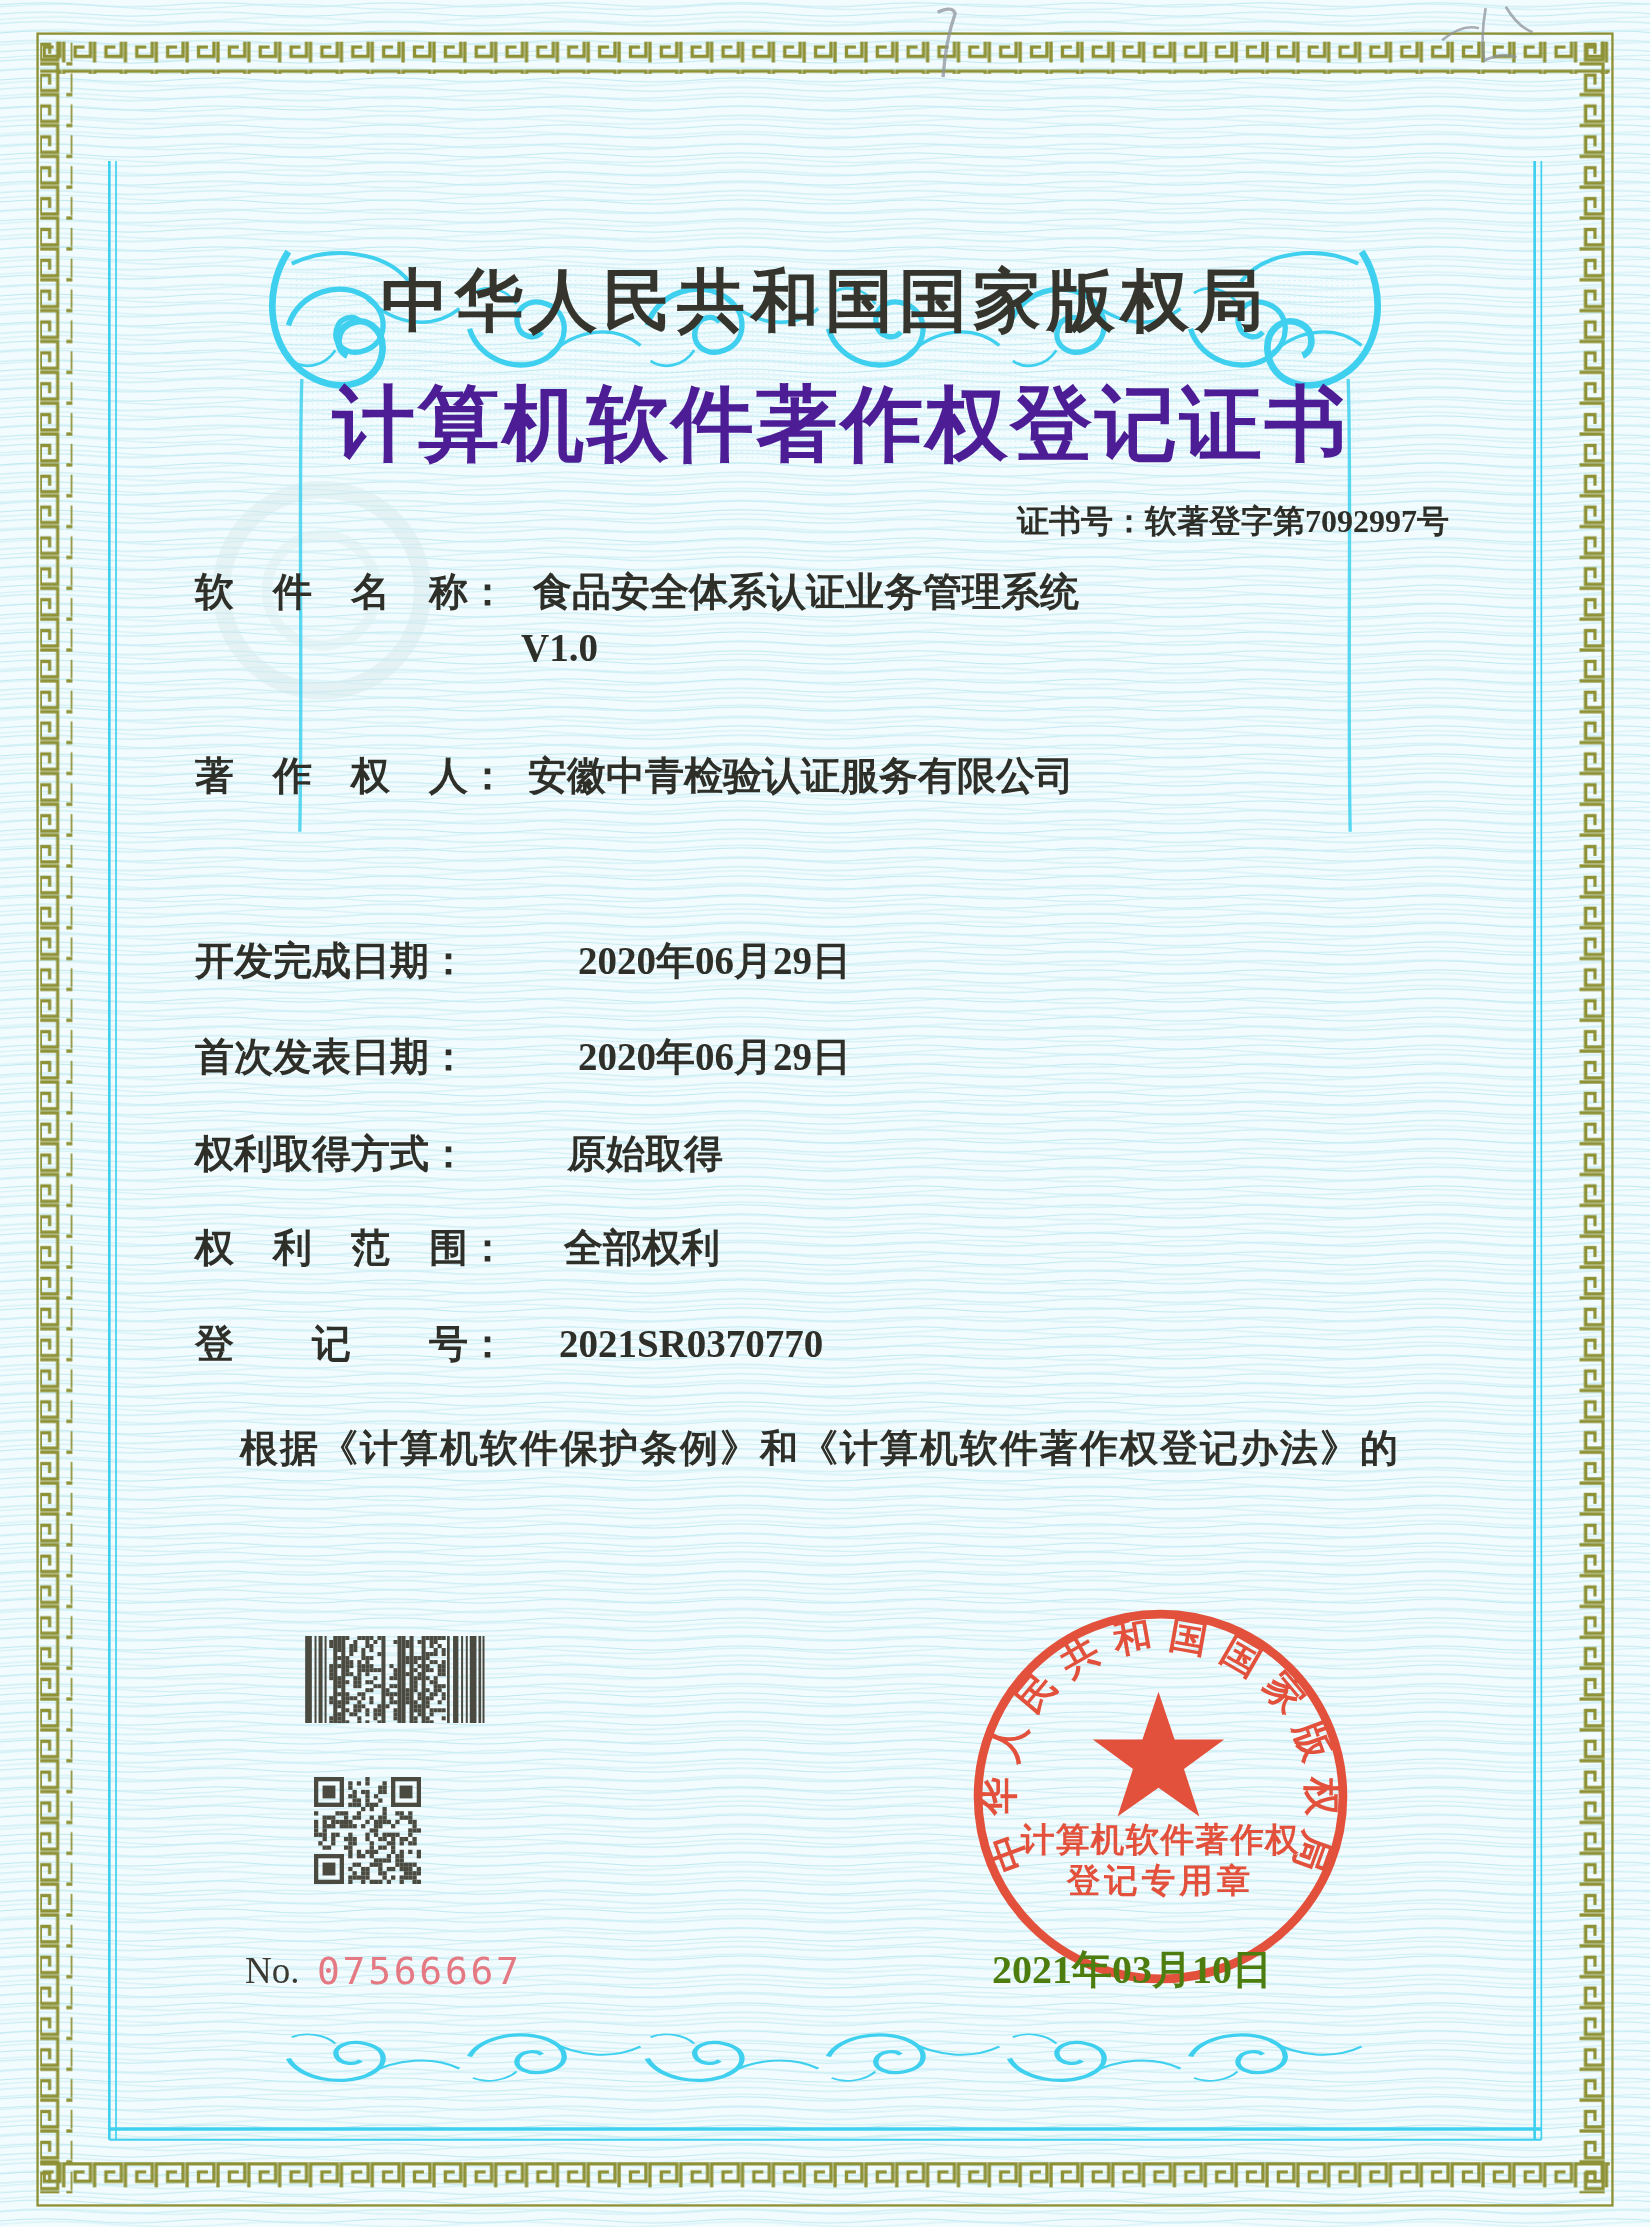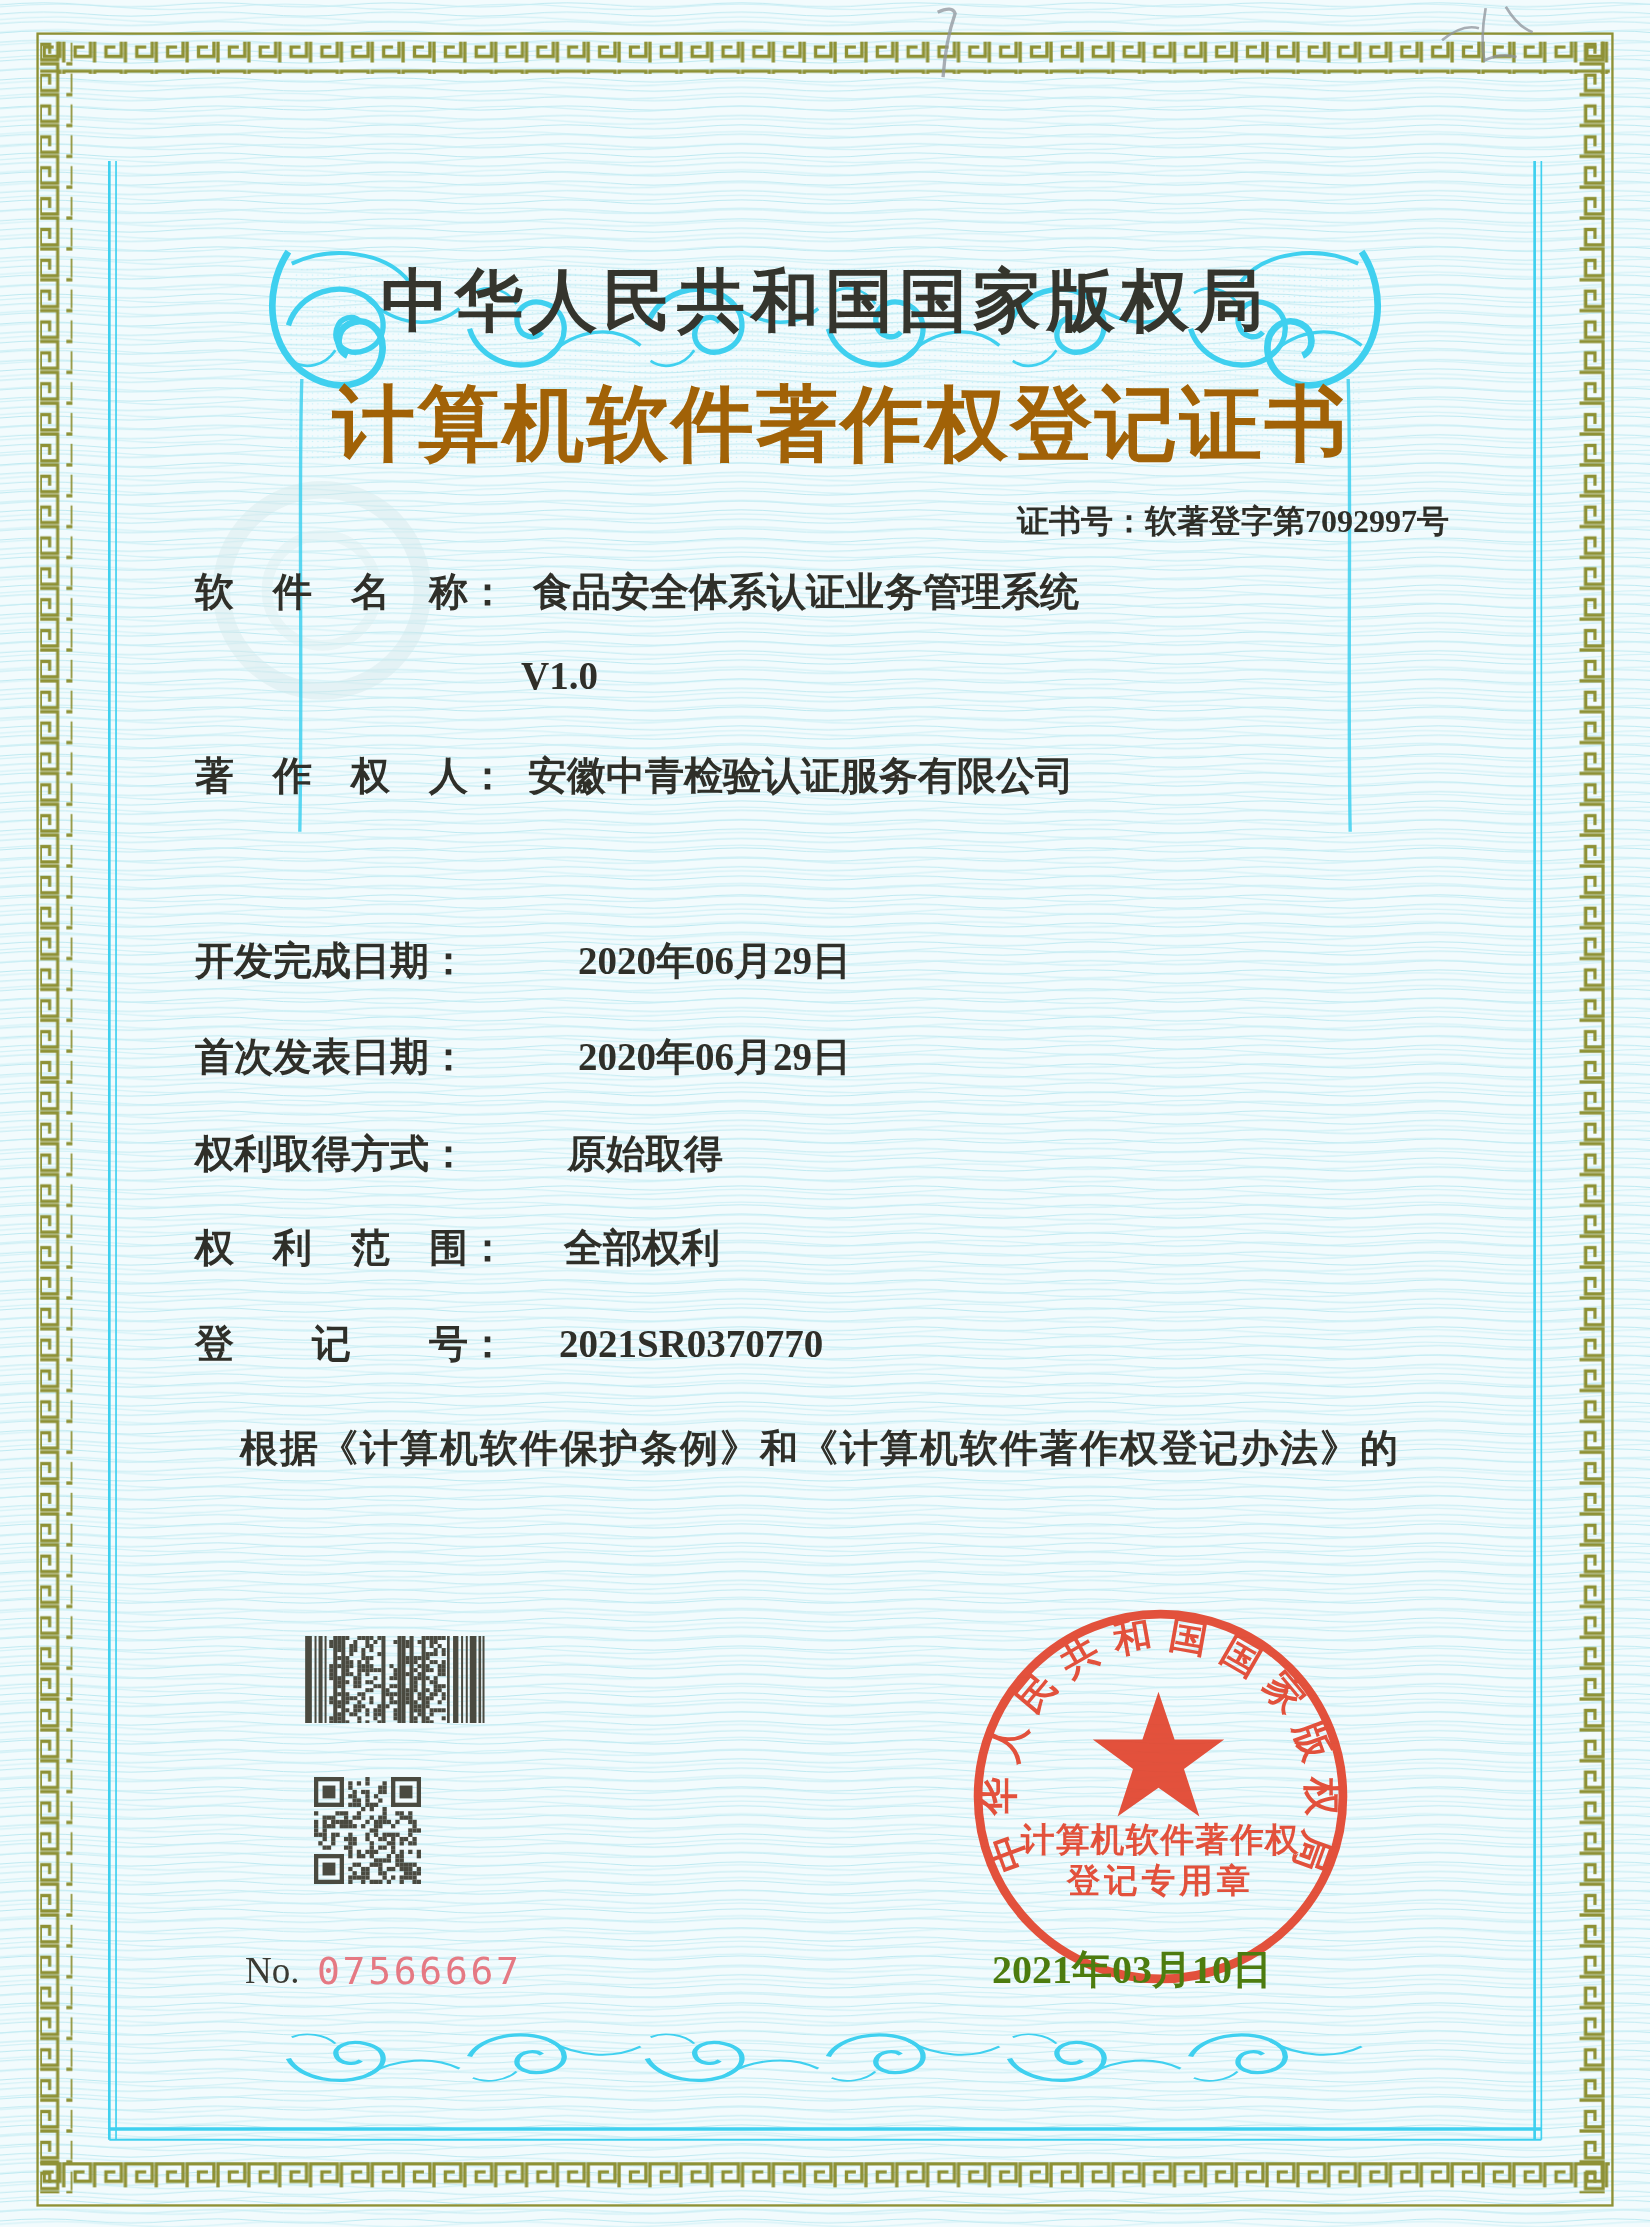--- a/index.html
+++ b/index.html
@@ -11,27 +11,27 @@
   }
   #page{position:absolute;inset:0;width:1650px;height:2227px;}
   #bg-svg{position:absolute;left:0;top:0;z-index:0;}
   .txt{position:absolute;line-height:1;white-space:nowrap;z-index:2;}
   .authority-title{
     left:0;right:0;top:267px;text-align:center;
     font-size:68px;font-weight:700;letter-spacing:6px;color:#35352d;
   }
   .certificate-title{
     left:0;right:0;top:384px;text-align:center;
-    font-size:82px;font-weight:700;letter-spacing:2.7px;color:#a16207;margin-left:32px;
+    font-size:82px;font-weight:700;letter-spacing:2.7px;color:#4c1d95;margin-left:32px;
   }
   .cert-no-line{right:201px;top:505px;font-size:32px;font-weight:700;color:#2e2e28;}
   .cert-no-line .lbl{}
   .field-label{left:195px;font-size:39px;font-weight:700;color:#2f2f29;}
   .field-value{font-size:39px;font-weight:700;color:#2f2f29;}
-  .r0l{top:572px;} .r0v{left:521px;top:572px;margin-left:12px;} .r0v2{left:521px;top:628px;margin-top:28px;}
+  .r0l{top:572px;} .r0v{left:521px;top:572px;margin-left:12px;} .r0v2{left:521px;top:628px;}
   .r1l{top:756px;} .r1v{left:528px;top:756px;}
   .r2l{top:941px;} .r2v{left:578px;top:941px;}
   .r3l{top:1037px;} .r3v{left:578px;top:1037px;}
   .r4l{top:1134px;text-align:center;} .r4v{left:567px;top:1134px;}
   .r5l{top:1228px;} .r5v{left:564px;top:1228px;}
   .r6l{top:1324px;} .r6v{left:559px;top:1324px;}
   .stmt1{left:240px;top:1429px;font-size:38px;font-weight:700;letter-spacing:2px;color:#2f2f29;}
   .stmt2{left:195px;top:1528px;font-size:38px;font-weight:700;letter-spacing:0.7px;color:#2f2f29;}
   .serial-label{left:245px;top:1952px;font-size:37px;color:#3a3a33;}
   .serial-number{

